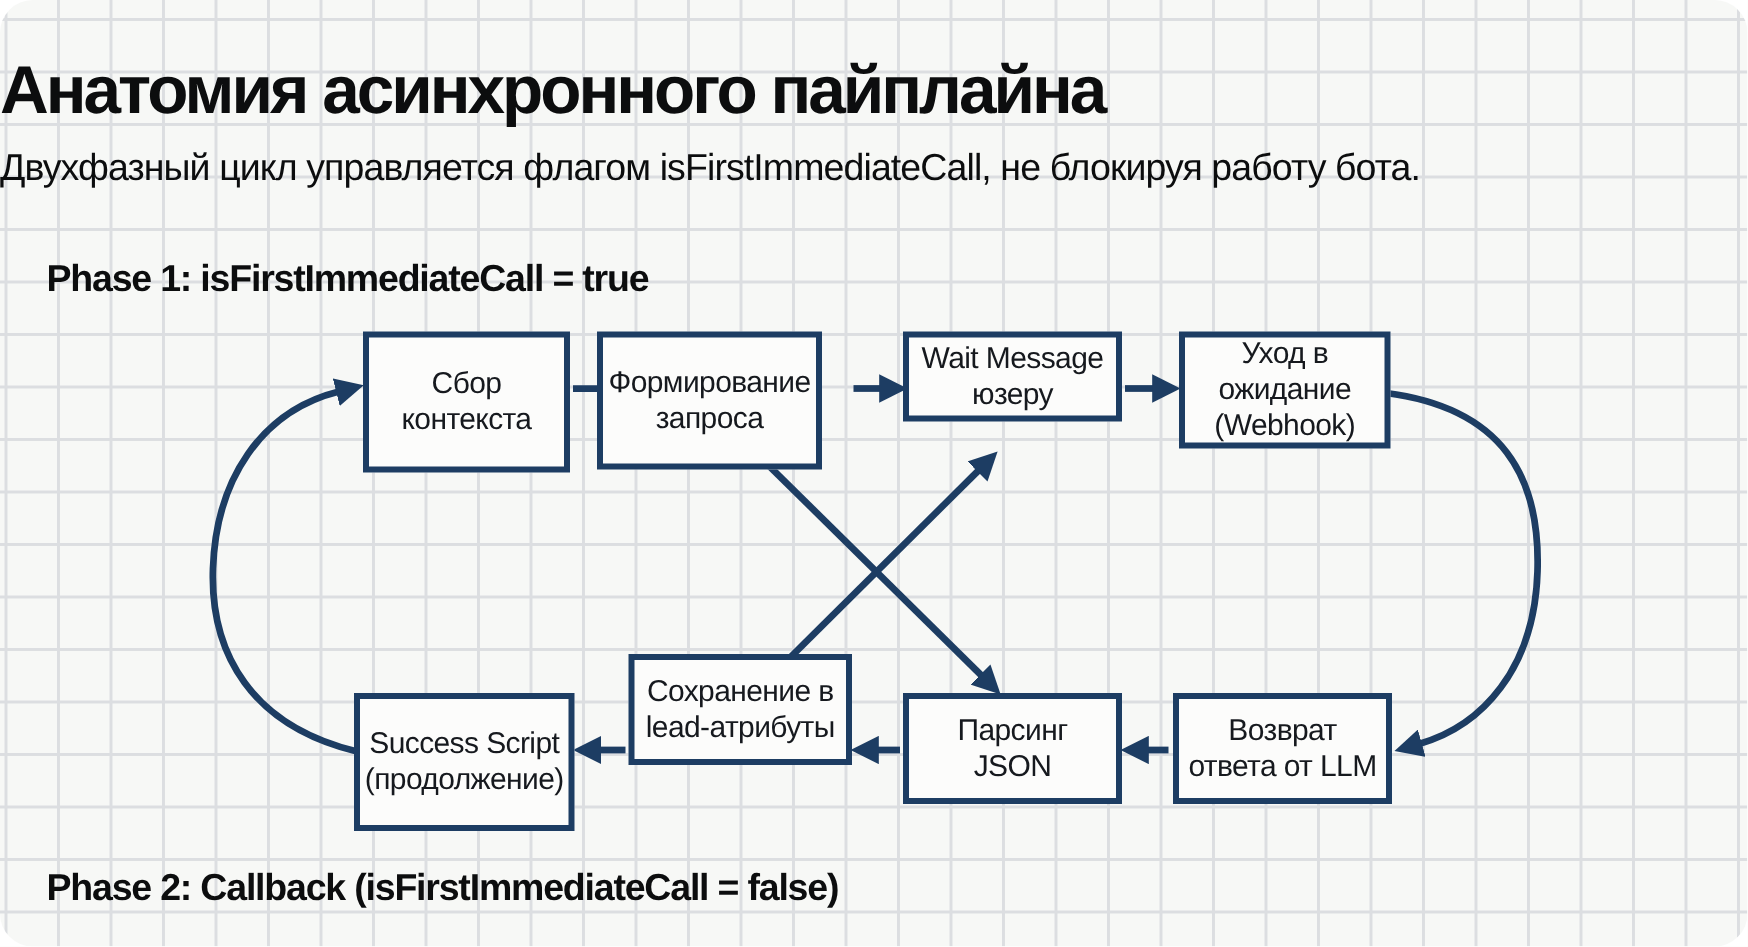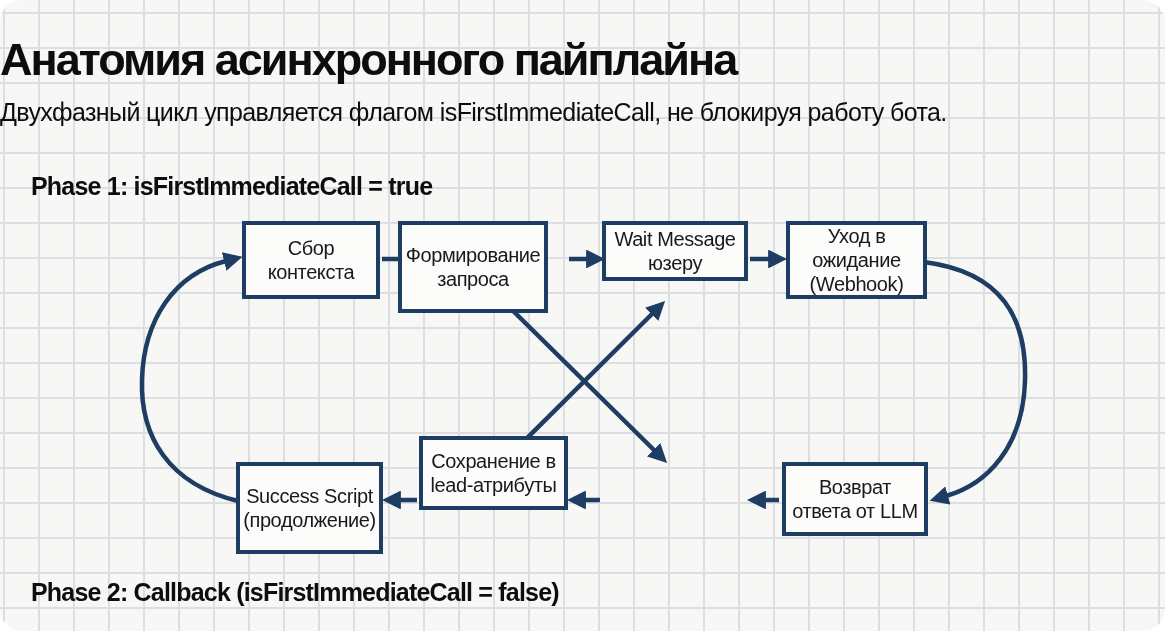--- a/index.html
+++ b/index.html
@@ -62,21 +62,21 @@
     <path class="edge" d="M750 259 H770" marker-end="url(#ah)"></path>
     <path class="edge" d="M924 262 C 1002 272, 1027 318, 1025 381 C 1023 446, 988 484, 946 496" marker-end="url(#ah)"></path>
     <path class="edge" d="M779 500 H764" marker-end="url(#ah)"></path>
     <path class="edge" d="M600 500 H584" marker-end="url(#ah)"></path>
     <path class="edge" d="M417 500 H399" marker-end="url(#ah)"></path>
     <path class="edge" d="M238 501 C 168 484, 140 436, 142 379 C 144 320, 174 274, 226 261" marker-end="url(#ah)"></path>
     <path class="edge" d="M503 301 L655 451" marker-end="url(#ah)"></path>
     <path class="edge" d="M505 460 L653 313" marker-end="url(#ah)"></path>
   </svg>
 
-  <div class="node" style="left:242px;top:221px;width:138px;height:78px">
+  <div class="node" style="left:242px;top:221px;width:138px;height:94px">
     <span>Сбор</span>
     <span>контекста</span>
   </div>
   <div class="node" style="left:398px;top:221px;width:150px;height:92px">
     <span>Формирование</span>
     <span>запроса</span>
   </div>
   <div class="node" style="left:602px;top:221px;width:146px;height:60px">
     <span>Wait Message</span>
     <span>юзеру</span>
@@ -88,18 +88,22 @@
   </div>
 
   <div class="node" style="left:236px;top:462px;width:147px;height:92px">
     <span>Success Script</span>
     <span>(продолжение)</span>
   </div>
   <div class="node" style="left:419px;top:436px;width:149px;height:74px">
     <span>Сохранение в</span>
     <span>lead-атрибуты</span>
   </div>
+  <div class="node" style="left:602px;top:462px;width:146px;height:74px">
+    <span>Парсинг</span>
+    <span>JSON</span>
+  </div>
   <div class="node" style="left:782px;top:462px;width:146px;height:74px">
     <span>Возврат</span>
     <span>ответа от LLM</span>
   </div>
 
 </div>
 
 </body></html>

